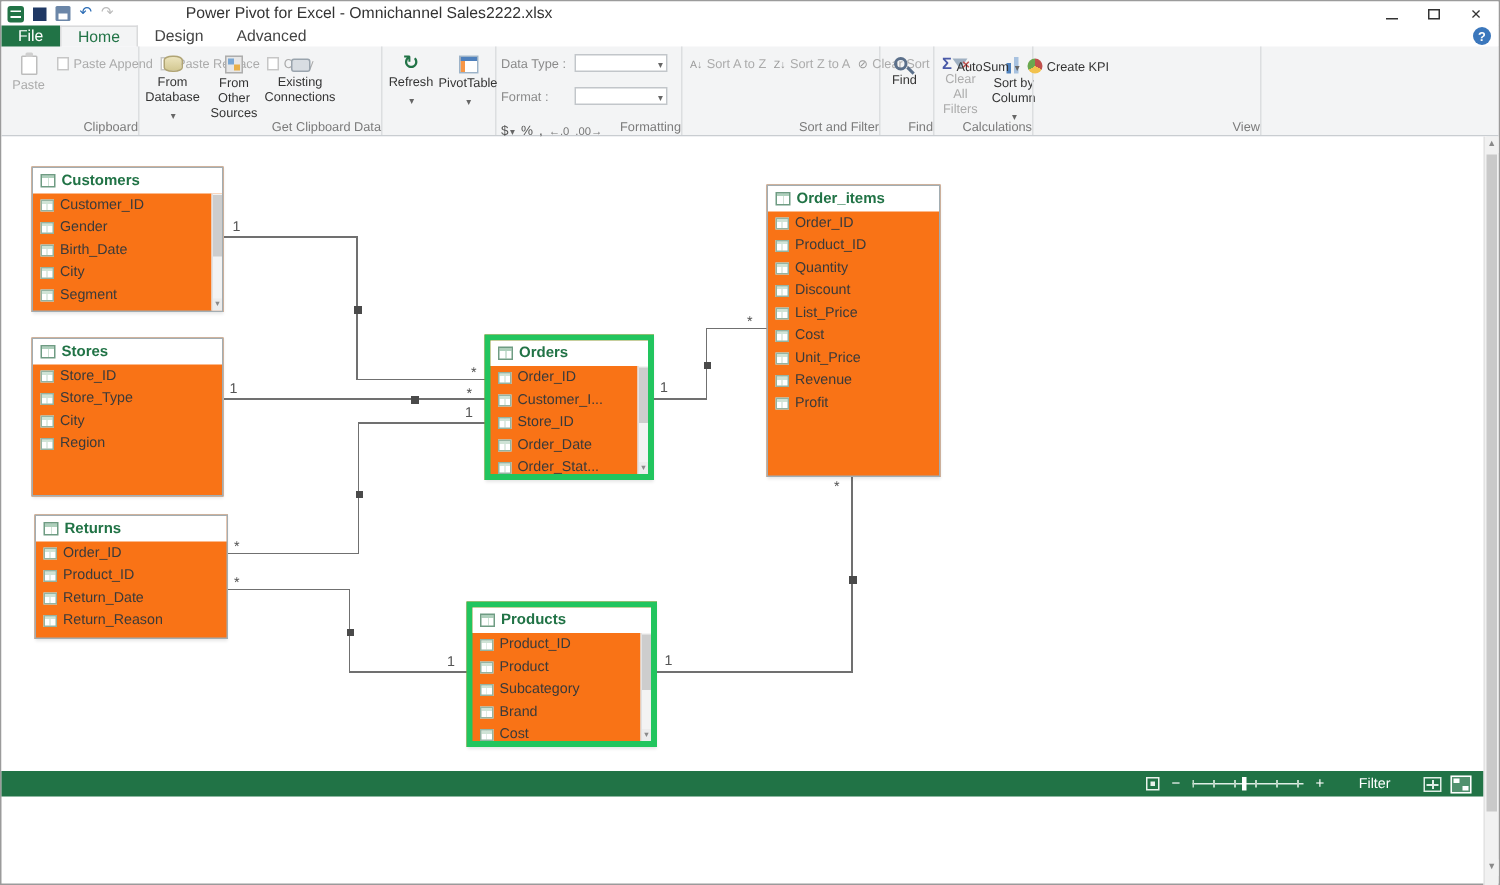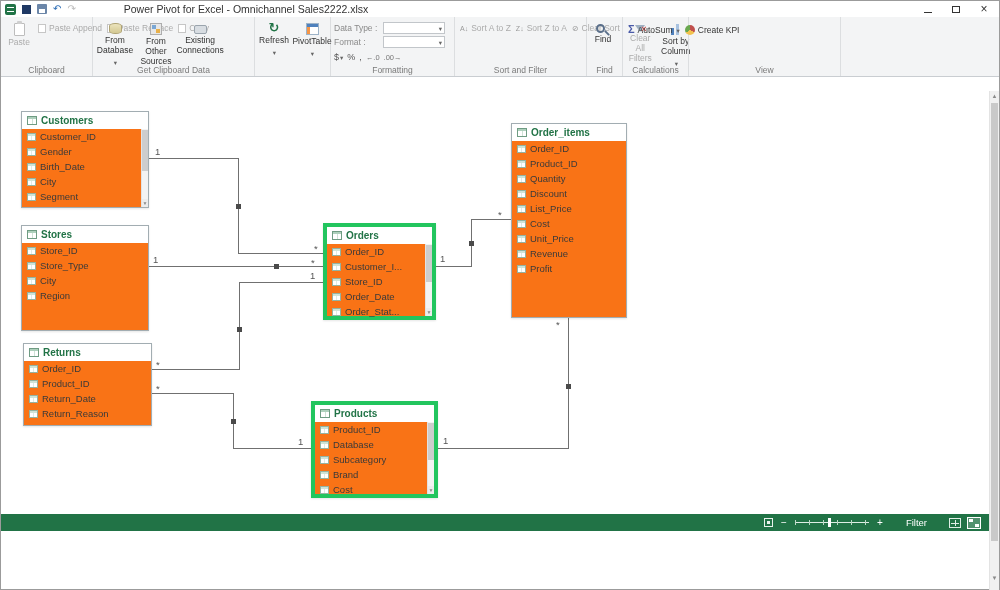--- a/index.html
+++ b/index.html
@@ -16,28 +16,28 @@
   .tabrow{height:14px;display:flex;align-items:stretch;background:#fff;font-size:10.5px}
   .tab{display:inline-flex;align-items:center;padding:0 11px;color:#444}
   .tab.filetab{background:#217346;color:#fff}
   .tab.active{background:#f3f4f5;border:1px solid #d9dadb;border-bottom:none;color:#217346}
   .helpcircle{margin-left:auto;margin-right:5px;align-self:center;width:12px;height:12px;border-radius:50%;background:#3b77bc;color:#fff;font-size:8.5px;font-weight:bold;display:inline-flex;align-items:center;justify-content:center}
 
   
   .ribbon{height:60px;background:#f3f4f5;border-bottom:1px solid #c9cdd1;display:flex;align-items:stretch}
   .rgroup{position:relative;border-right:1px solid #dcdee0;padding:2px 3px 12px;display:flex;align-items:flex-start}
   .gcontent{display:flex;align-items:flex-start;gap:2px;height:100%}
-  .glabel{position:absolute;bottom:1px;left:0;right:0;text-align:center;font-size:8.5px;color:#7a7a7a;white-space:nowrap}
+  .glabel{position:absolute;bottom:1px;left:0;right:0;text-align:right;font-size:8.5px;color:#7a7a7a;white-space:nowrap}
   .vstack{display:flex;gap:1px}
   .bigbtn{display:flex;flex-direction:column;align-items:center;gap:2px;padding:2px 1px;font-size:8.5px;line-height:1.15;text-align:center;color:#333}
   .smallbtn{display:flex;align-items:center;gap:3px;font-size:8.5px;color:#333;padding:1px 2px;white-space:nowrap}
   .disabled,.disabled *{color:#ababab !important}
   .bigbtn.active{background:#d4dadf;border:1px solid #a9b2ba;border-radius:2px;padding:1px 0}
   .dd::after{content:"\25BE";font-size:6.5px;color:#666;line-height:5px;display:inline-block;margin-left:1px}
-  .fmt{display:flex;flex-direction:column;gap:2px;font-size:8.5px;color:#8a8a8a;padding-top:3px}
+  .fmt{display:flex;flex-direction:column;gap:10px;font-size:8.5px;color:#8a8a8a;padding-top:3px}
   .fmtrow{display:flex;align-items:center;gap:3px}
   .fmtlabel{width:46px;text-align:left}
   .combo{width:62px;height:12px;background:#fff;border:1px solid #c2c6ca;display:inline-flex;align-items:center;justify-content:flex-end;padding-right:2px}
   .fmtbtns{display:flex;align-items:center;gap:4px;margin-top:2px}
   .fbtn{display:inline-flex;align-items:center;font-size:9px;color:#555}
 
   
   .ic{display:inline-block;position:relative;flex:0 0 auto}
   .i-app{width:11px;height:11px;background:#217346;border-radius:2px}
   .i-app::after{content:"";position:absolute;left:2px;right:2px;top:3px;height:5px;
@@ -148,20 +148,27 @@
       <span class="wc">
           <span class="ic i-min"></span>
         </span>
       <span class="wc">
           <span class="ic i-max"></span>
         </span>
       <span class="wc">×</span>
     </div>
   </div>
 
+  <div class="tabrow">
+    <span class="tab filetab">File</span>
+    <span class="tab active">Home</span>
+    <span class="tab">Design</span>
+    <span class="tab">Advanced</span>
+    <span class="helpcircle">?</span>
+  </div>
 
   <div class="ribbon">
 
     <div class="rgroup" style="width:92px">
       <div class="gcontent">
         <div class="bigbtn disabled" style="width:30px">
           <span class="ic i-clipboard"></span>
           <span>Paste</span>
         </div>
         <div class="vstack" style="padding-top:3px">
@@ -446,21 +453,21 @@
         <span class="ic hic"></span>
         <span class="tname">Products</span>
       </div>
       <div class="tbody">
           <div class="trow">
             <span class="ic fic"></span>
             <span>Product_ID</span>
           </div>
           <div class="trow">
             <span class="ic fic"></span>
-            <span>Database</span>
+            <span>Product</span>
           </div>
           <div class="trow">
             <span class="ic fic"></span>
             <span>Subcategory</span>
           </div>
           <div class="trow">
             <span class="ic fic"></span>
             <span>Brand</span>
           </div>
           <div class="trow">

